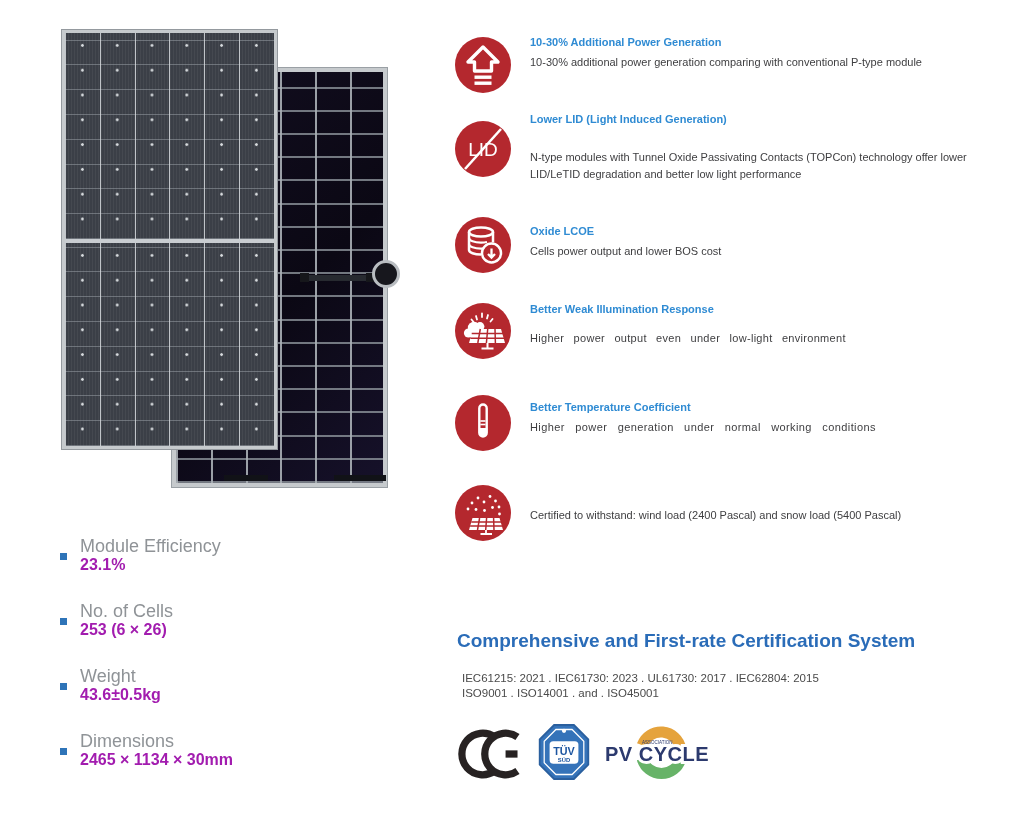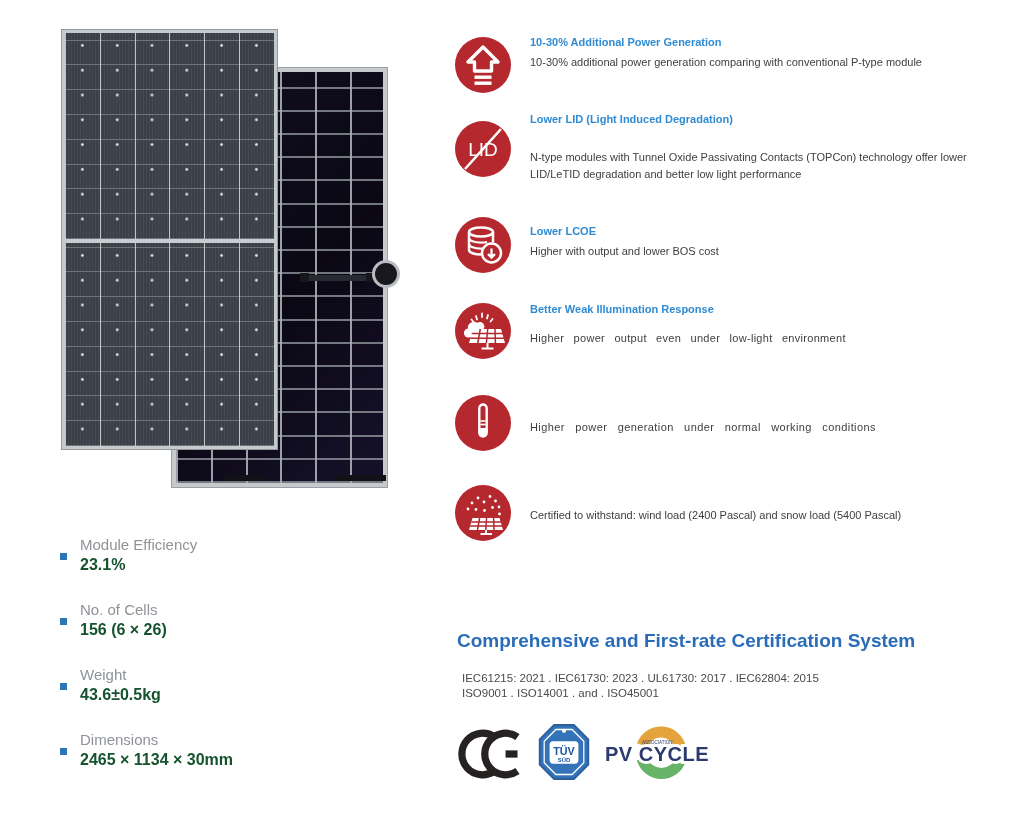--- a/index.html
+++ b/index.html
@@ -31,22 +31,22 @@
   .jb-sq1{position:absolute;left:124px;top:201px;width:9px;height:9px;background:#16171b;}
   .jb-sq2{position:absolute;left:190px;top:201px;width:9px;height:9px;background:#16171b;}
   .jb-ring{position:absolute;left:196px;top:188px;width:22px;height:22px;border-radius:50%;
      border:3px solid #b9bdc1;background:#17171d;}
   .jb-bot1{position:absolute;left:48px;bottom:2px;width:44px;height:6px;background:#111217;}
   .jb-bot2{position:absolute;left:158px;bottom:2px;width:52px;height:6px;background:#111217;}
 
   
   .spec{position:absolute;left:58px;}
   .spec .bullet{position:absolute;left:2px;top:17px;width:7px;height:7px;}
-  .spec .slabel{position:absolute;left:22px;top:0;font-size:15px;color:#8f9397;white-space:nowrap;}
-  .spec .svalue{position:absolute;left:22px;top:20px;font-size:16px;font-weight:bold;color:#14532d;white-space:nowrap;}
+  .spec .slabel{position:absolute;left:22px;top:0;font-size:18px;color:#8f9397;white-space:nowrap;}
+  .spec .svalue{position:absolute;left:22px;top:20px;font-size:16px;font-weight:bold;color:#a21caf;white-space:nowrap;}
 
   
   .fic{position:absolute;left:455px;width:56px;height:56px;}
   .ftitle{position:absolute;left:530px;font-size:11px;font-weight:bold;white-space:nowrap;}
   .fbody{position:absolute;left:530px;font-size:11px;line-height:17px;color:#3e3e40;}
   .spread1{word-spacing:6px;letter-spacing:.3px;white-space:nowrap;text-align:center;}
   .spread2{word-spacing:7px;letter-spacing:.4px;white-space:nowrap;}
 
   
   .cert-title{position:absolute;left:457px;top:630px;font-size:19px;font-weight:bold;white-space:nowrap;}
@@ -73,21 +73,21 @@
   </div>
 
   <div class="spec" style="top:536px">
     <div class="bullet" style="background:#2e74b8"></div>
     <div class="slabel">Module Efficiency</div>
     <div class="svalue">23.1%</div>
   </div>
   <div class="spec" style="top:601px">
     <div class="bullet" style="background:#2e74b8"></div>
     <div class="slabel">No. of Cells</div>
-    <div class="svalue">156 (6 × 26)</div>
+    <div class="svalue">253 (6 × 26)</div>
   </div>
   <div class="spec" style="top:666px">
     <div class="bullet" style="background:#2e74b8"></div>
     <div class="slabel">Weight</div>
     <div class="svalue">43.6±0.5kg</div>
   </div>
   <div class="spec" style="top:731px">
     <div class="bullet" style="background:#2e74b8"></div>
     <div class="slabel">Dimensions</div>
     <div class="svalue">2465 × 1134 × 30mm</div>
@@ -104,37 +104,37 @@
   <div class="ftitle" style="top:36px;color:#2f8bd3">10-30% Additional Power Generation</div>
   <div class="fbody" style="top:54px;width:438px">10-30% additional power generation comparing with conventional P-type module</div>
 
   <div class="fic" style="top:121px">
     <svg width="56" height="56" viewBox="0 0 56 56">
       <circle cx="28" cy="28" r="28" fill="#b4282e"></circle>
       <text x="28" y="35" font-size="19" fill="#ffffff" text-anchor="middle" font-family="Liberation Sans, sans-serif">LID</text>
       <line x1="10" y1="48" x2="46" y2="8" stroke="#fff" stroke-width="2.6"></line>
     </svg>
   </div>
-  <div class="ftitle" style="top:113px;color:#2f8bd3">Lower LID (Light Induced Degradation)</div>
+  <div class="ftitle" style="top:113px;color:#2f8bd3">Lower LID (Light Induced Generation)</div>
   <div class="fbody" style="top:149px;width:438px">N-type modules with Tunnel Oxide Passivating Contacts (TOPCon) technology offer lower LID/LeTID degradation and better low light performance</div>
 
   <div class="fic" style="top:217px">
     <svg width="56" height="56" viewBox="0 0 56 56">
       <circle cx="28" cy="28" r="28" fill="#b4282e"></circle>
       <ellipse cx="26" cy="15" rx="12" ry="4.6" fill="none" stroke="#fff" stroke-width="2.5"></ellipse>
       <path d="M14 15 V33 c0 2.6 5.4 4.6 12 4.6" fill="none" stroke="#fff" stroke-width="2.5"></path>
       <path d="M38 15 V25.5" fill="none" stroke="#fff" stroke-width="2.5"></path>
       <path d="M14 21 c0 2.6 5.4 4.6 12 4.6 c2.2 0 4.3 -.2 6 -.6" fill="none" stroke="#fff" stroke-width="2.2"></path>
       <path d="M14 27 c0 2.6 5.4 4.6 12 4.6 c1.4 0 2.8 -.1 4 -.3" fill="none" stroke="#fff" stroke-width="2.2"></path>
       <circle cx="36.5" cy="36" r="9.5" fill="#b4282e" stroke="#fff" stroke-width="2.5"></circle>
       <path d="M36.5 31.5 V40 M33 37 L36.5 40.5 L40 37" fill="none" stroke="#fff" stroke-width="2.3"></path>
     </svg>
   </div>
-  <div class="ftitle" style="top:225px;color:#2f8bd3">Lower LCOE</div>
-  <div class="fbody" style="top:243px;width:438px">Higher with output and lower BOS cost</div>
+  <div class="ftitle" style="top:225px;color:#2f8bd3">Oxide LCOE</div>
+  <div class="fbody" style="top:243px;width:438px">Cells power output and lower BOS cost</div>
 
   <div class="fic" style="top:303px">
     <svg width="56" height="56" viewBox="0 0 56 56">
       <circle cx="28" cy="28" r="28" fill="#b4282e"></circle>
       <g stroke="#fff" stroke-width="1.8" stroke-linecap="round">
         <line x1="21" y1="13" x2="22" y2="16.5"></line>
         <line x1="27" y1="10.5" x2="27" y2="14"></line>
         <line x1="33" y1="12" x2="32" y2="15.5"></line>
         <line x1="37.5" y1="16" x2="35.5" y2="18.5"></line>
         <line x1="16.5" y1="16.5" x2="18.5" y2="19"></line>
@@ -155,20 +155,21 @@
 
   <div class="fic" style="top:395px">
     <svg width="56" height="56" viewBox="0 0 56 56">
       <circle cx="28" cy="28" r="28" fill="#b4282e"></circle>
       <rect x="24.3" y="9.5" width="7.4" height="32" rx="3.7" fill="none" stroke="#fff" stroke-width="2.4"></rect>
       <path d="M24.3 33 h7.4 v5 a3.7 3.7 0 0 1 -7.4 0 Z" fill="#fff"></path>
       <line x1="25.3" y1="26" x2="30.5" y2="26" stroke="#fff" stroke-width="1.6"></line>
       <line x1="25.3" y1="29.5" x2="30.5" y2="29.5" stroke="#fff" stroke-width="1.6"></line>
     </svg>
   </div>
+  <div class="ftitle" style="top:401px;color:#2f8bd3">Better Temperature Coefficient</div>
   <div class="fbody spread2" style="top:419px">Higher power generation under normal working conditions</div>
 
   <div class="fic" style="top:485px">
     <svg width="56" height="56" viewBox="0 0 56 56">
       <circle cx="28" cy="28" r="28" fill="#b4282e"></circle>
       <g fill="#fff">
         <circle cx="17" cy="18" r="1.4"></circle>
           <circle cx="23" cy="13" r="1.4"></circle>
         <circle cx="29" cy="17" r="1.4"></circle>
           <circle cx="35" cy="11.5" r="1.4"></circle>

